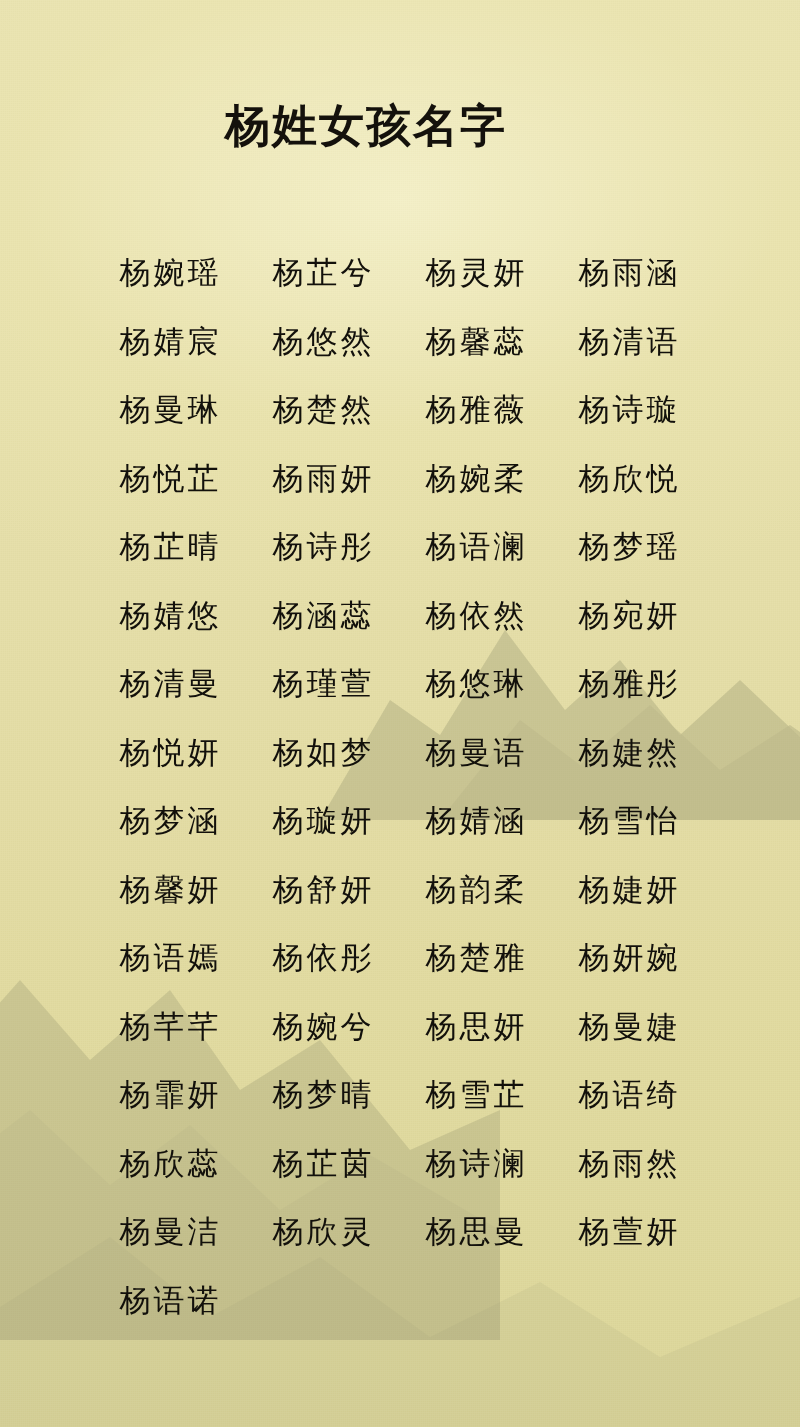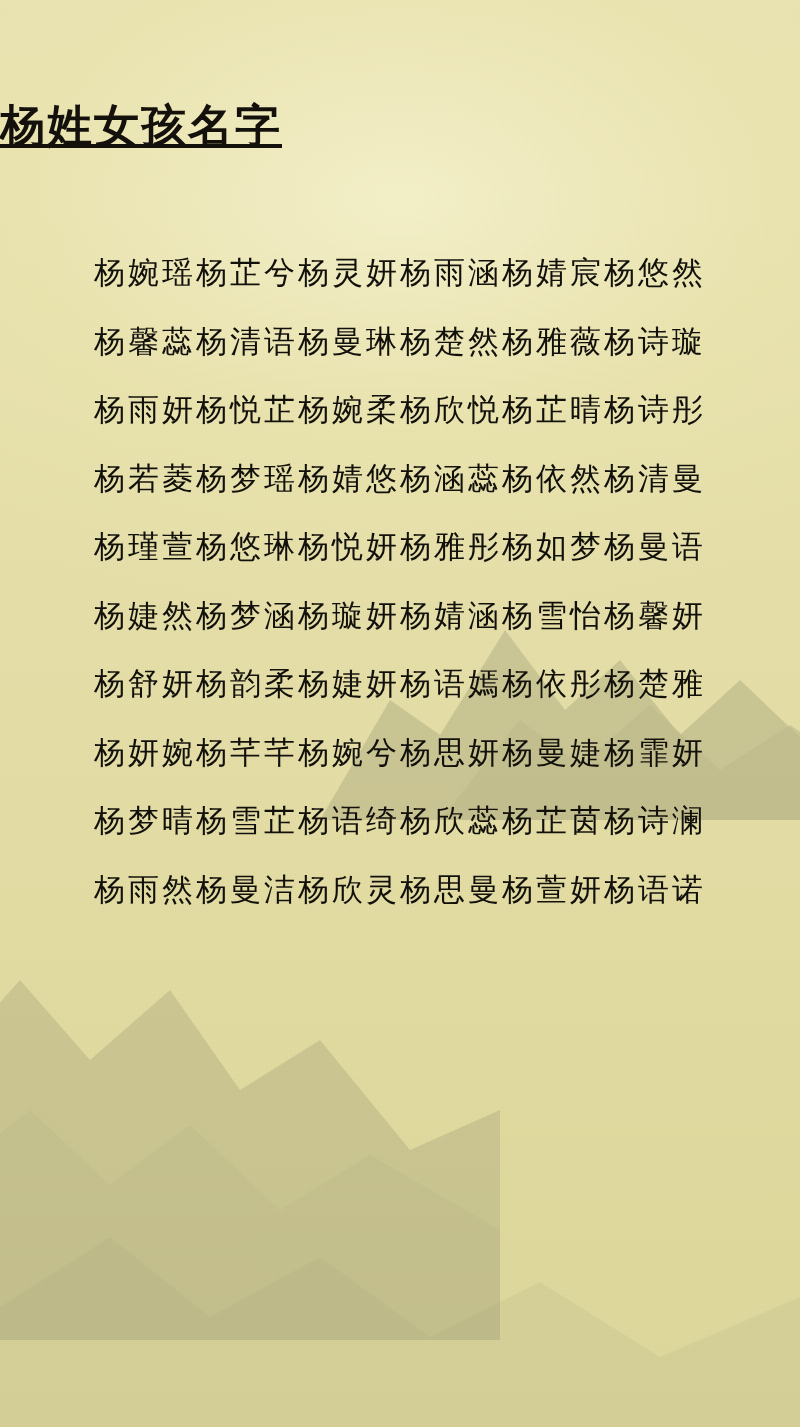--- a/index.html
+++ b/index.html
@@ -59,34 +59,34 @@
     width: 800px;
     height: 260px;
     pointer-events: none;
     opacity: 0.20;
   }
   .title {
     position: absolute;
     top: 96px;
     left: 0;
     width: 732px;
+    text-align: center;
     font-size: 45px;
     font-weight: bold;
     letter-spacing: 2px;
     color: #14110c;
     font-family: "DejaVu Sans", "Liberation Sans", sans-serif;
-    text-decoration: underline;
   }
   .name-grid {
     position: absolute;
     top: 238px;
     left: 94px;
     width: 612px;
     display: grid;
-    grid-template-columns: repeat(6, 1fr);
+    grid-template-columns: repeat(4, 1fr);
     row-gap: 0px;
     column-gap: 0px;
   }
   .name-cell {
     height: 68.5px;
     line-height: 68.5px;
     text-align: center;
     font-size: 31px;
     letter-spacing: 3px;
     color: #12100b;
@@ -125,40 +125,41 @@
 
     <div class="name-cell">杨婧宸</div>
     <div class="name-cell">杨悠然</div>
     <div class="name-cell">杨馨蕊</div>
     <div class="name-cell">杨清语</div>
     <div class="name-cell">杨曼琳</div>
 
     <div class="name-cell">杨楚然</div>
     <div class="name-cell">杨雅薇</div>
     <div class="name-cell">杨诗璇</div>
+    <div class="name-cell">杨悦芷</div>
     <div class="name-cell">杨雨妍</div>
-    <div class="name-cell">杨悦芷</div>
 
     <div class="name-cell">杨婉柔</div>
     <div class="name-cell">杨欣悦</div>
     <div class="name-cell">杨芷晴</div>
     <div class="name-cell">杨诗彤</div>
 
-    <div class="name-cell">杨若菱</div>
+    <div class="name-cell">杨语澜</div>
     <div class="name-cell">杨梦瑶</div>
     <div class="name-cell">杨婧悠</div>
     <div class="name-cell">杨涵蕊</div>
 
     <div class="name-cell">杨依然</div>
+    <div class="name-cell">杨宛妍</div>
     <div class="name-cell">杨清曼</div>
     <div class="name-cell">杨瑾萱</div>
     <div class="name-cell">杨悠琳</div>
 
+    <div class="name-cell">杨雅彤</div>
     <div class="name-cell">杨悦妍</div>
-    <div class="name-cell">杨雅彤</div>
     <div class="name-cell">杨如梦</div>
     <div class="name-cell">杨曼语</div>
     <div class="name-cell">杨婕然</div>
 
     <div class="name-cell">杨梦涵</div>
     <div class="name-cell">杨璇妍</div>
     <div class="name-cell">杨婧涵</div>
     <div class="name-cell">杨雪怡</div>
     <div class="name-cell">杨馨妍</div>
 

